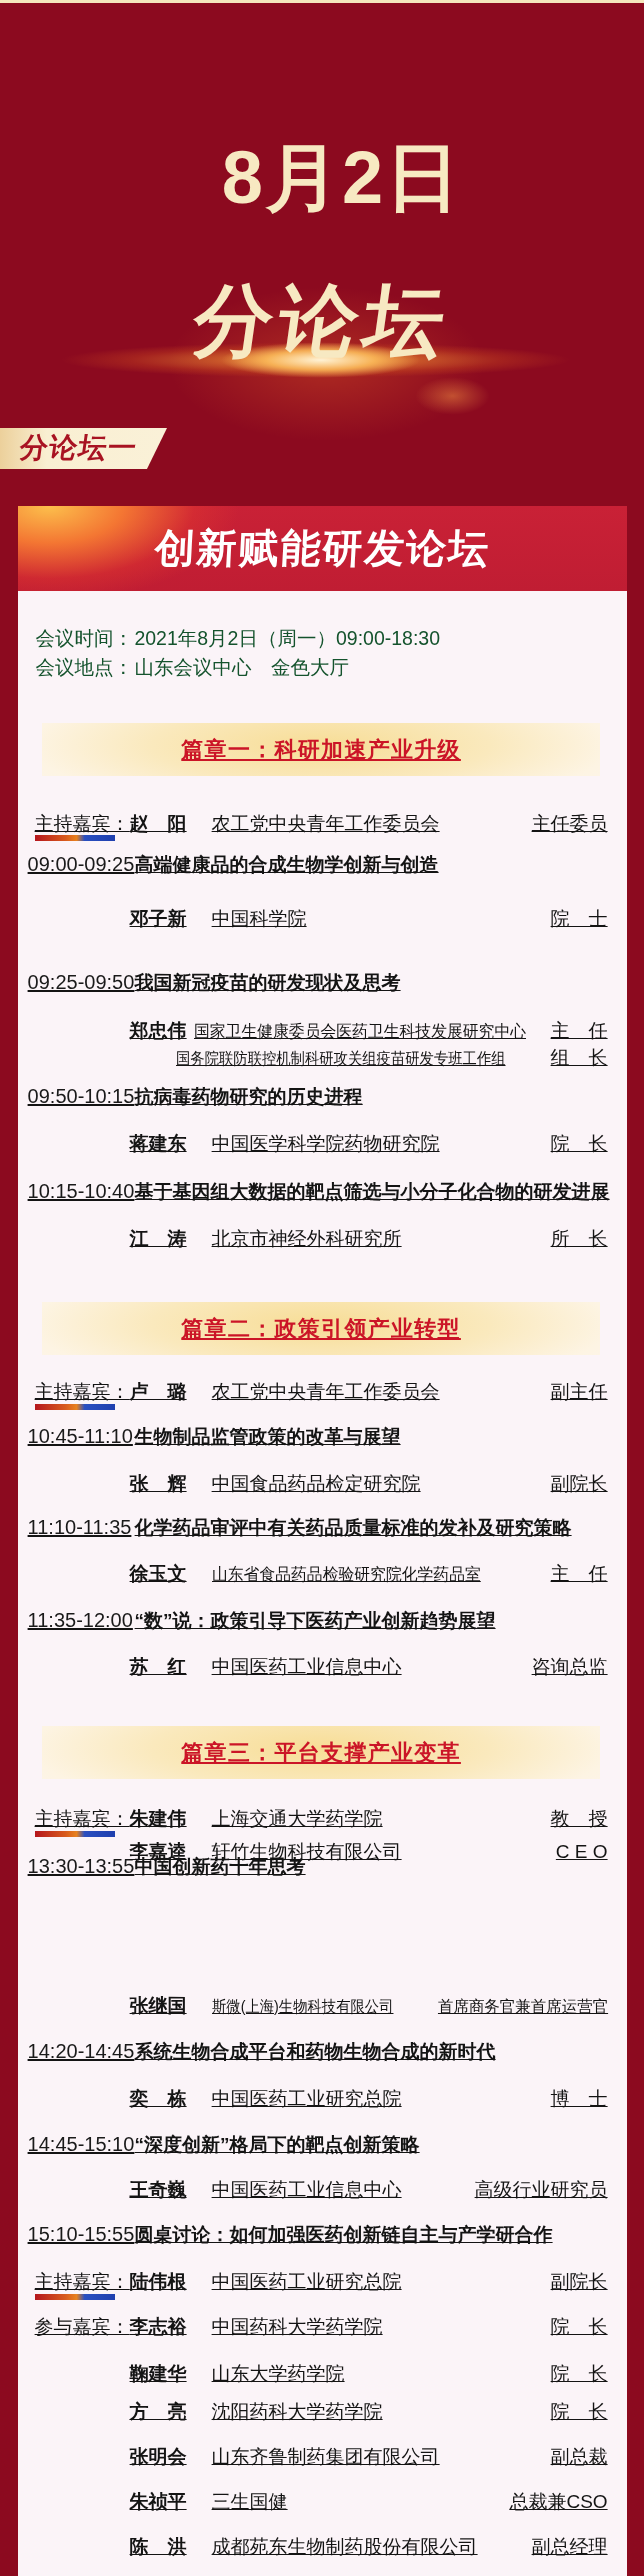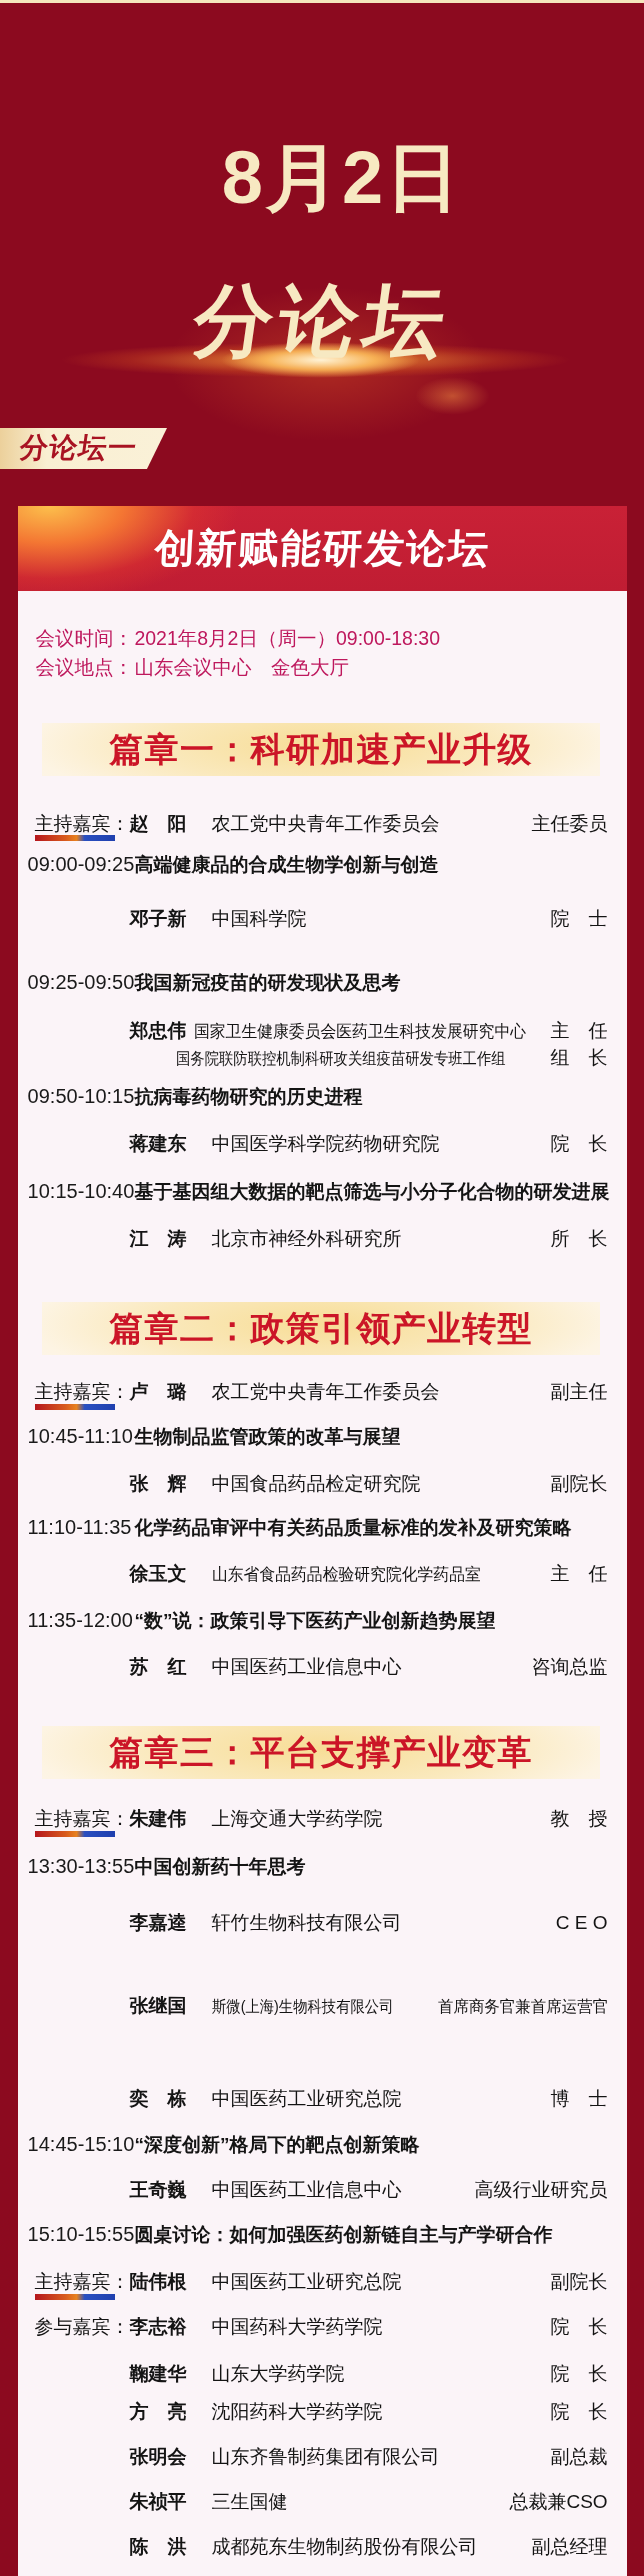--- a/index.html
+++ b/index.html
@@ -34,28 +34,28 @@
 
   
   .card{position:absolute;top:506px;left:17.6px;width:609px;height:2070px;background:#fbf4f8;}
 
   .forum-banner{position:absolute;top:0;left:0;width:100%;height:85px;
     background:radial-gradient(ellipse 264px 132px at 31px 0px, rgba(255,200,77,.95) 0%, rgba(255,140,50,.8) 28%, rgba(232,62,45,.35) 55%, rgba(232,62,45,0) 72%),
                linear-gradient(180deg,#c92136,#c01d33);}
   .forum-banner .t{display:block;text-align:center;line-height:85px;font-size:40px;font-weight:900;
     color:#ffffff;letter-spacing:1.9px;transform:skewX(-3deg);white-space:nowrap;}
 
-  .meta{position:absolute;left:18px;font-size:19.5px;color:#be185d;white-space:nowrap;}
+  .meta{position:absolute;left:18px;font-size:19.5px;color:#14532d;white-space:nowrap;}
   .meta .v{margin-left:1.3px;}
 
   .section-banner{position:absolute;left:24.5px;width:558px;height:53px;display:flex;align-items:center;justify-content:center;
     background:radial-gradient(ellipse 72% 170% at 50% 42%, #f7dd96 0%, #fae9bd 42%, #fdf4e3 72%, rgba(253,246,238,.55) 100%);}
-  .section-banner span{font-size:34px;font-weight:900;color:#cb1527;letter-spacing:1.3px;white-space:nowrap;}
-
-  .row{position:absolute;left:0;width:100%;display:flex;align-items:baseline;white-space:nowrap;color:#141414;}
+  .section-banner span{font-size:22px;font-weight:900;color:#cb1527;letter-spacing:1.3px;white-space:nowrap;text-decoration:underline;}
+
+  .row{position:absolute;left:0;width:100%;display:flex;align-items:baseline;white-space:nowrap;color:#141414;text-decoration:underline;}
   .lbl{margin-left:17px;width:95px;font-size:19px;}
   .nm{width:82px;font-size:19px;font-weight:900;}
   .org{font-size:19px;}
   .ttl{margin-left:auto;margin-right:19px;font-size:19px;text-align:right;}
   .row.speaker{padding-left:112px;box-sizing:border-box;}
   .time{margin-left:10px;width:107px;font-size:20px;color:#1a1a1a;}
   .topic{font-size:19px;font-weight:900;}
   .bar{position:absolute;left:17px;width:80px;height:5.7px;
     background:linear-gradient(90deg,#b5161d 0%,#d85a1d 38%,#e8821f 52%,#2a4fc0 62%,#1f3fae 100%);}
   .cond1{display:inline-block;font-size:17px;transform:scaleX(.93);transform-origin:left center;}
@@ -201,32 +201,36 @@
       <span class="nm">朱建伟</span>
       <span class="org">上海交通大学药学院</span>
       <span class="ttl">教　授</span>
     </div>
     <div class="bar" style="top:1325px"></div>
 
     <div class="row" style="top:1348px">
       <span class="time">13:30-13:55</span>
       <span class="topic">中国创新药十年思考</span>
     </div>
-    <div class="row speaker" style="top:1404px">
+    <div class="row speaker" style="top:1333px">
       <span class="nm">李嘉逵</span>
       <span class="org">轩竹生物科技有限公司</span>
       <span class="ttl">C E O</span>
     </div>
 
     <div class="row speaker" style="top:1487px">
       <span class="nm">张继国</span>
       <span class="org cond2">斯微(上海)生物科技有限公司</span>
       <span class="ttl cond-ttl">首席商务官兼首席运营官</span>
     </div>
 
+    <div class="row" style="top:1533px">
+      <span class="time">14:20-14:45</span>
+      <span class="topic">系统生物合成平台和药物生物合成的新时代</span>
+    </div>
     <div class="row speaker" style="top:1580px">
       <span class="nm">奕　栋</span>
       <span class="org">中国医药工业研究总院</span>
       <span class="ttl">博　士</span>
     </div>
 
     <div class="row" style="top:1626px">
       <span class="time">14:45-15:10</span>
       <span class="topic">“深度创新”格局下的靶点创新策略</span>
     </div>

